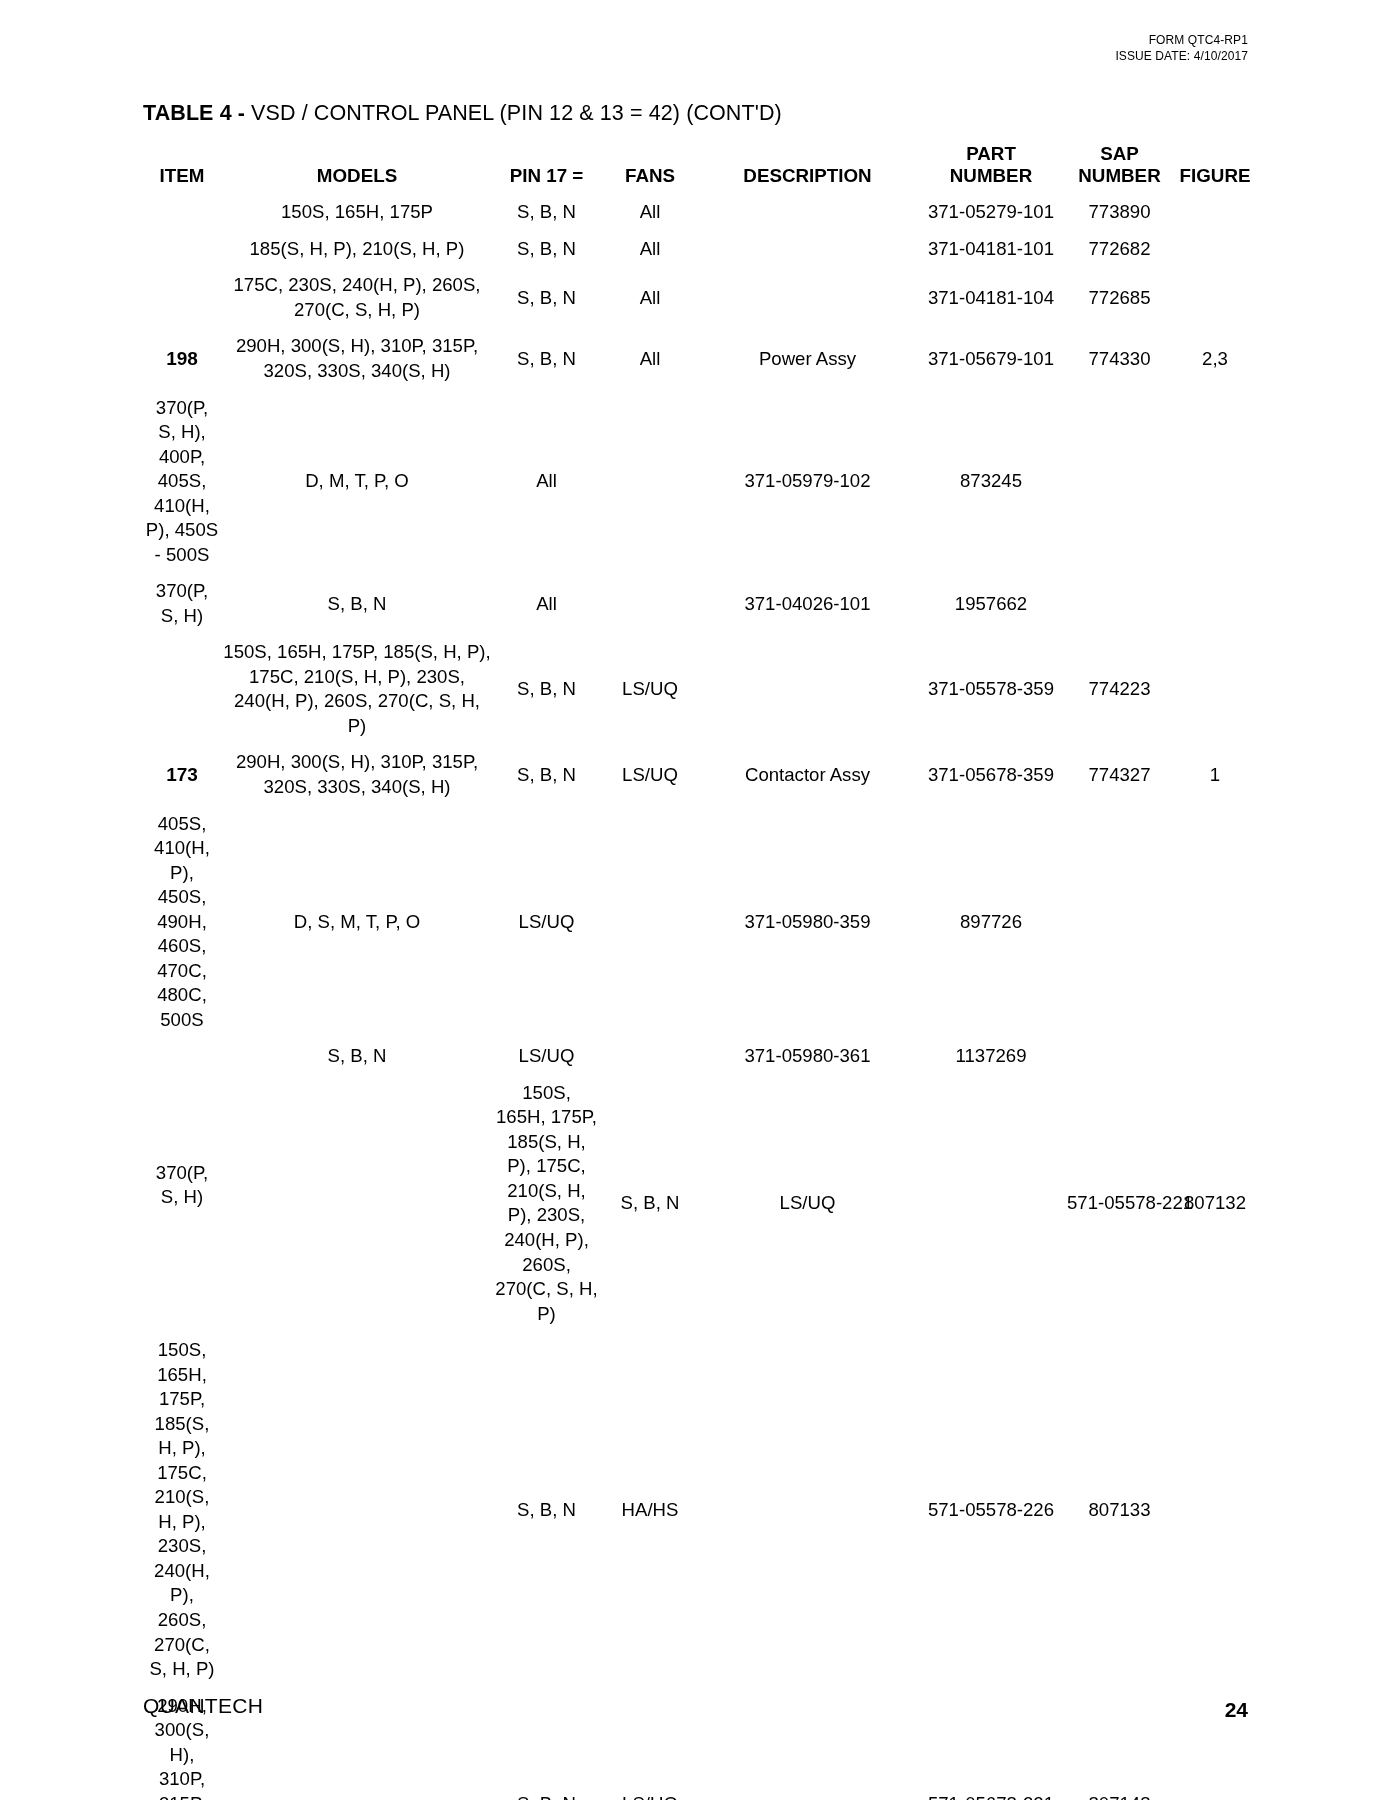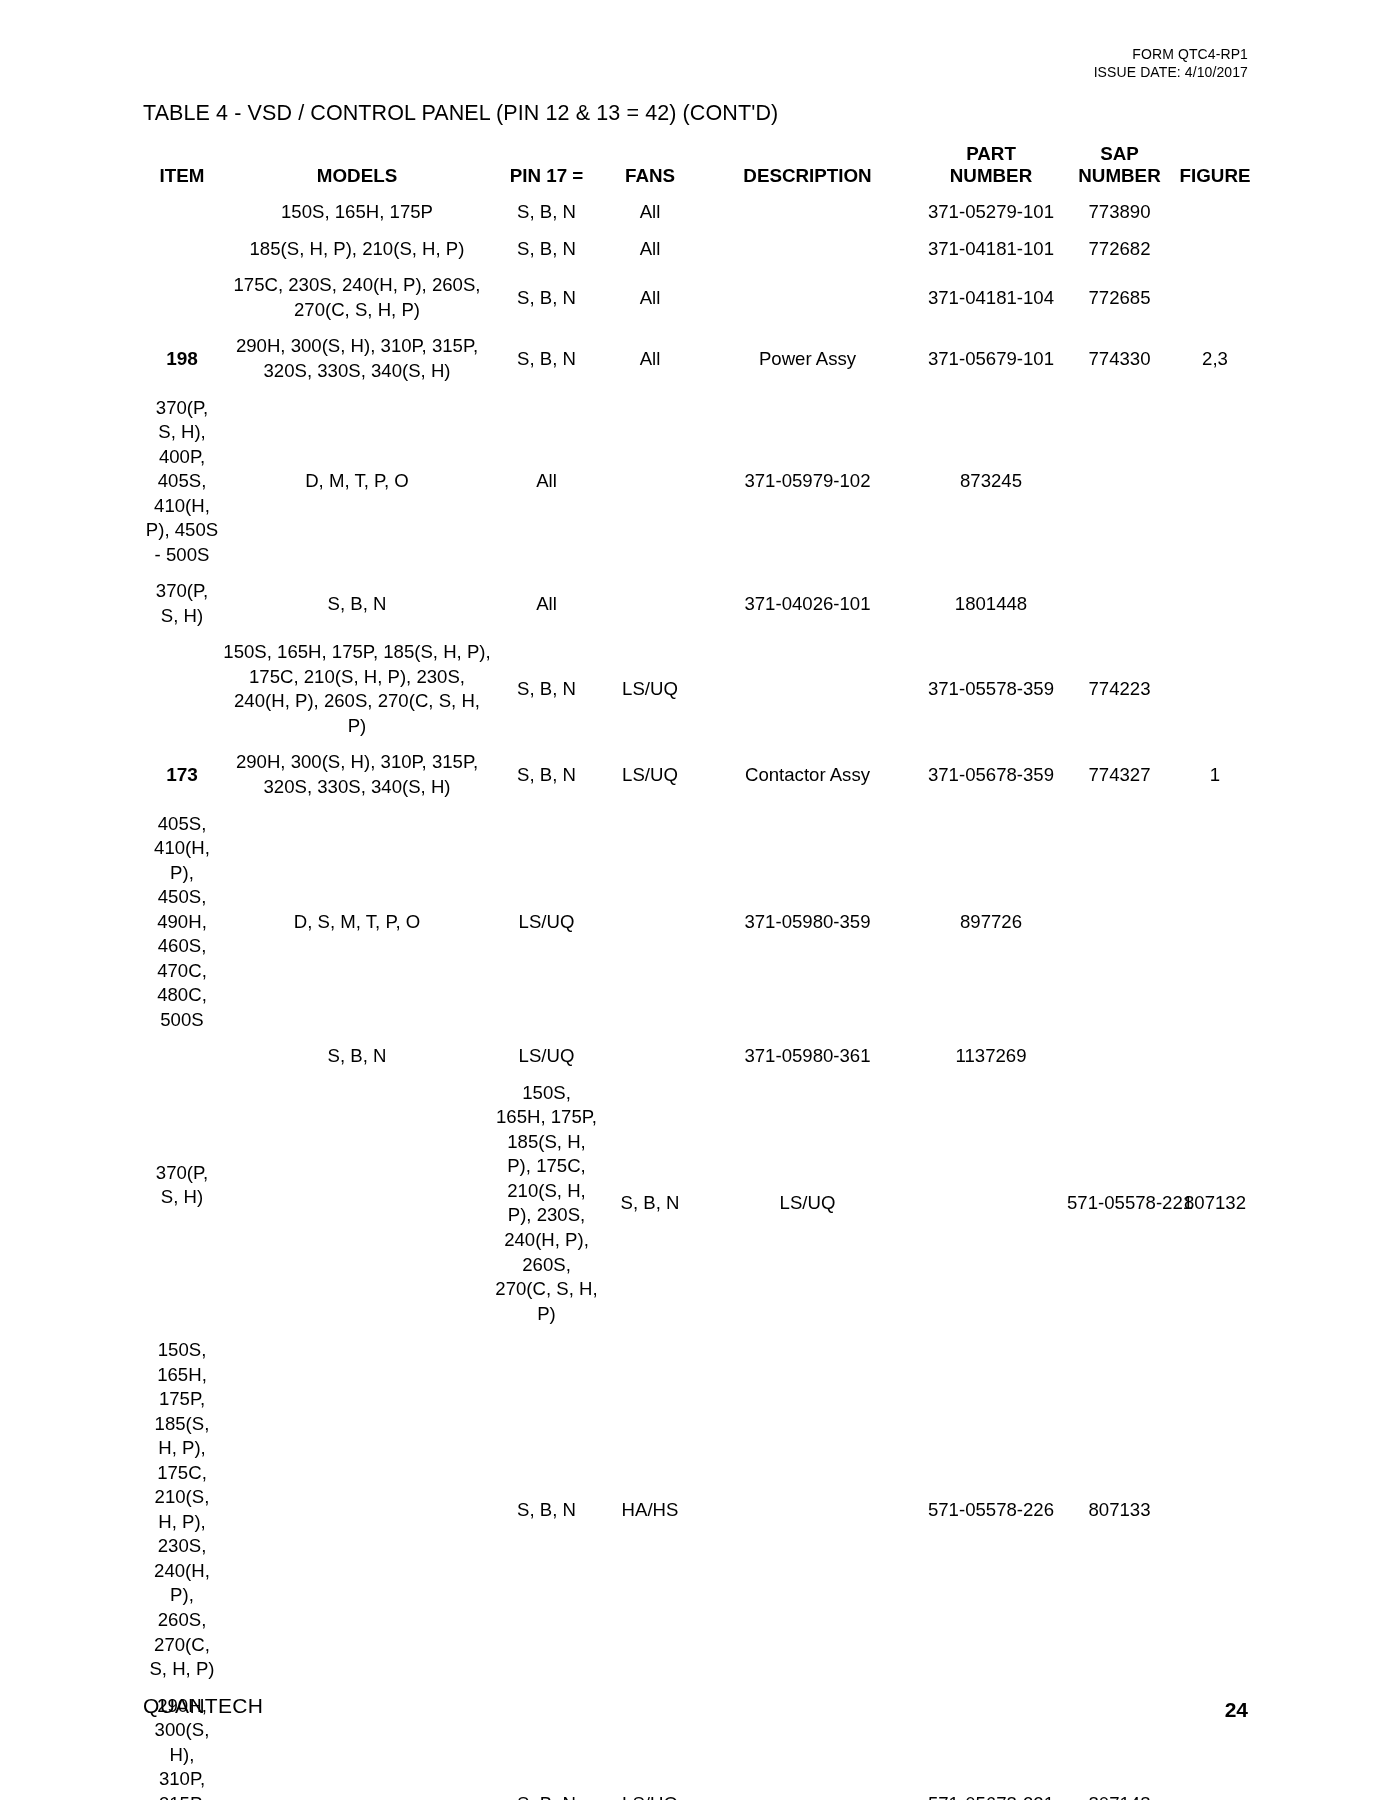--- a/index.html
+++ b/index.html
@@ -19,39 +19,39 @@
     position: relative;
     width: 1391px;
     height: 1800px;
     box-sizing: border-box;
     padding: 0;
   }
 
   
   .doc-header {
     position: absolute;
-    top: 45px;
+    top: 33px;
     right: 143px;
     text-align: right;
-    font-size: 14px;
+    font-size: 12px;
     line-height: 1.32;
     letter-spacing: 0.1px;
   }
   .doc-header div { white-space: nowrap; }
 
   
   .table-title {
     position: absolute;
     top: 101px;
     left: 143px;
     font-size: 21.5px;
     white-space: nowrap;
     letter-spacing: 0.1px;
   }
-  .table-title .strong { font-weight: normal; }
+  .table-title .strong { font-weight: bold; }
 
   
   .parts-table {
     position: absolute;
     top: 143px;
     left: 143px;
     width: 1105px;
     border-collapse: collapse;
     table-layout: fixed;
     font-size: 18.6px;
@@ -204,21 +204,21 @@
           <td class="part-cell">371-05979-102</td>
           <td class="sap-cell">873245</td>
           <td></td>
         </tr>
         <tr>
           <td class="models-cell">370(P, S, H)</td>
           <td class="">S, B, N</td>
           <td class="">All</td>
           <td></td>
           <td class="part-cell">371-04026-101</td>
-          <td class="sap-cell">1801448</td>
+          <td class="sap-cell">1957662</td>
           <td></td>
         </tr>
         <tr>
           <td rowspan="1"></td>
           <td class="models-cell">150S, 165H, 175P, 185(S, H, P), 175C, 210(S, H, P), 230S, 240(H, P), 260S, 270(C, S, H, P)</td>
           <td class="">S, B, N</td>
           <td class="">LS/UQ</td>
           <td></td>
           <td class="part-cell">371-05578-359</td>
           <td class="sap-cell">774223</td>

